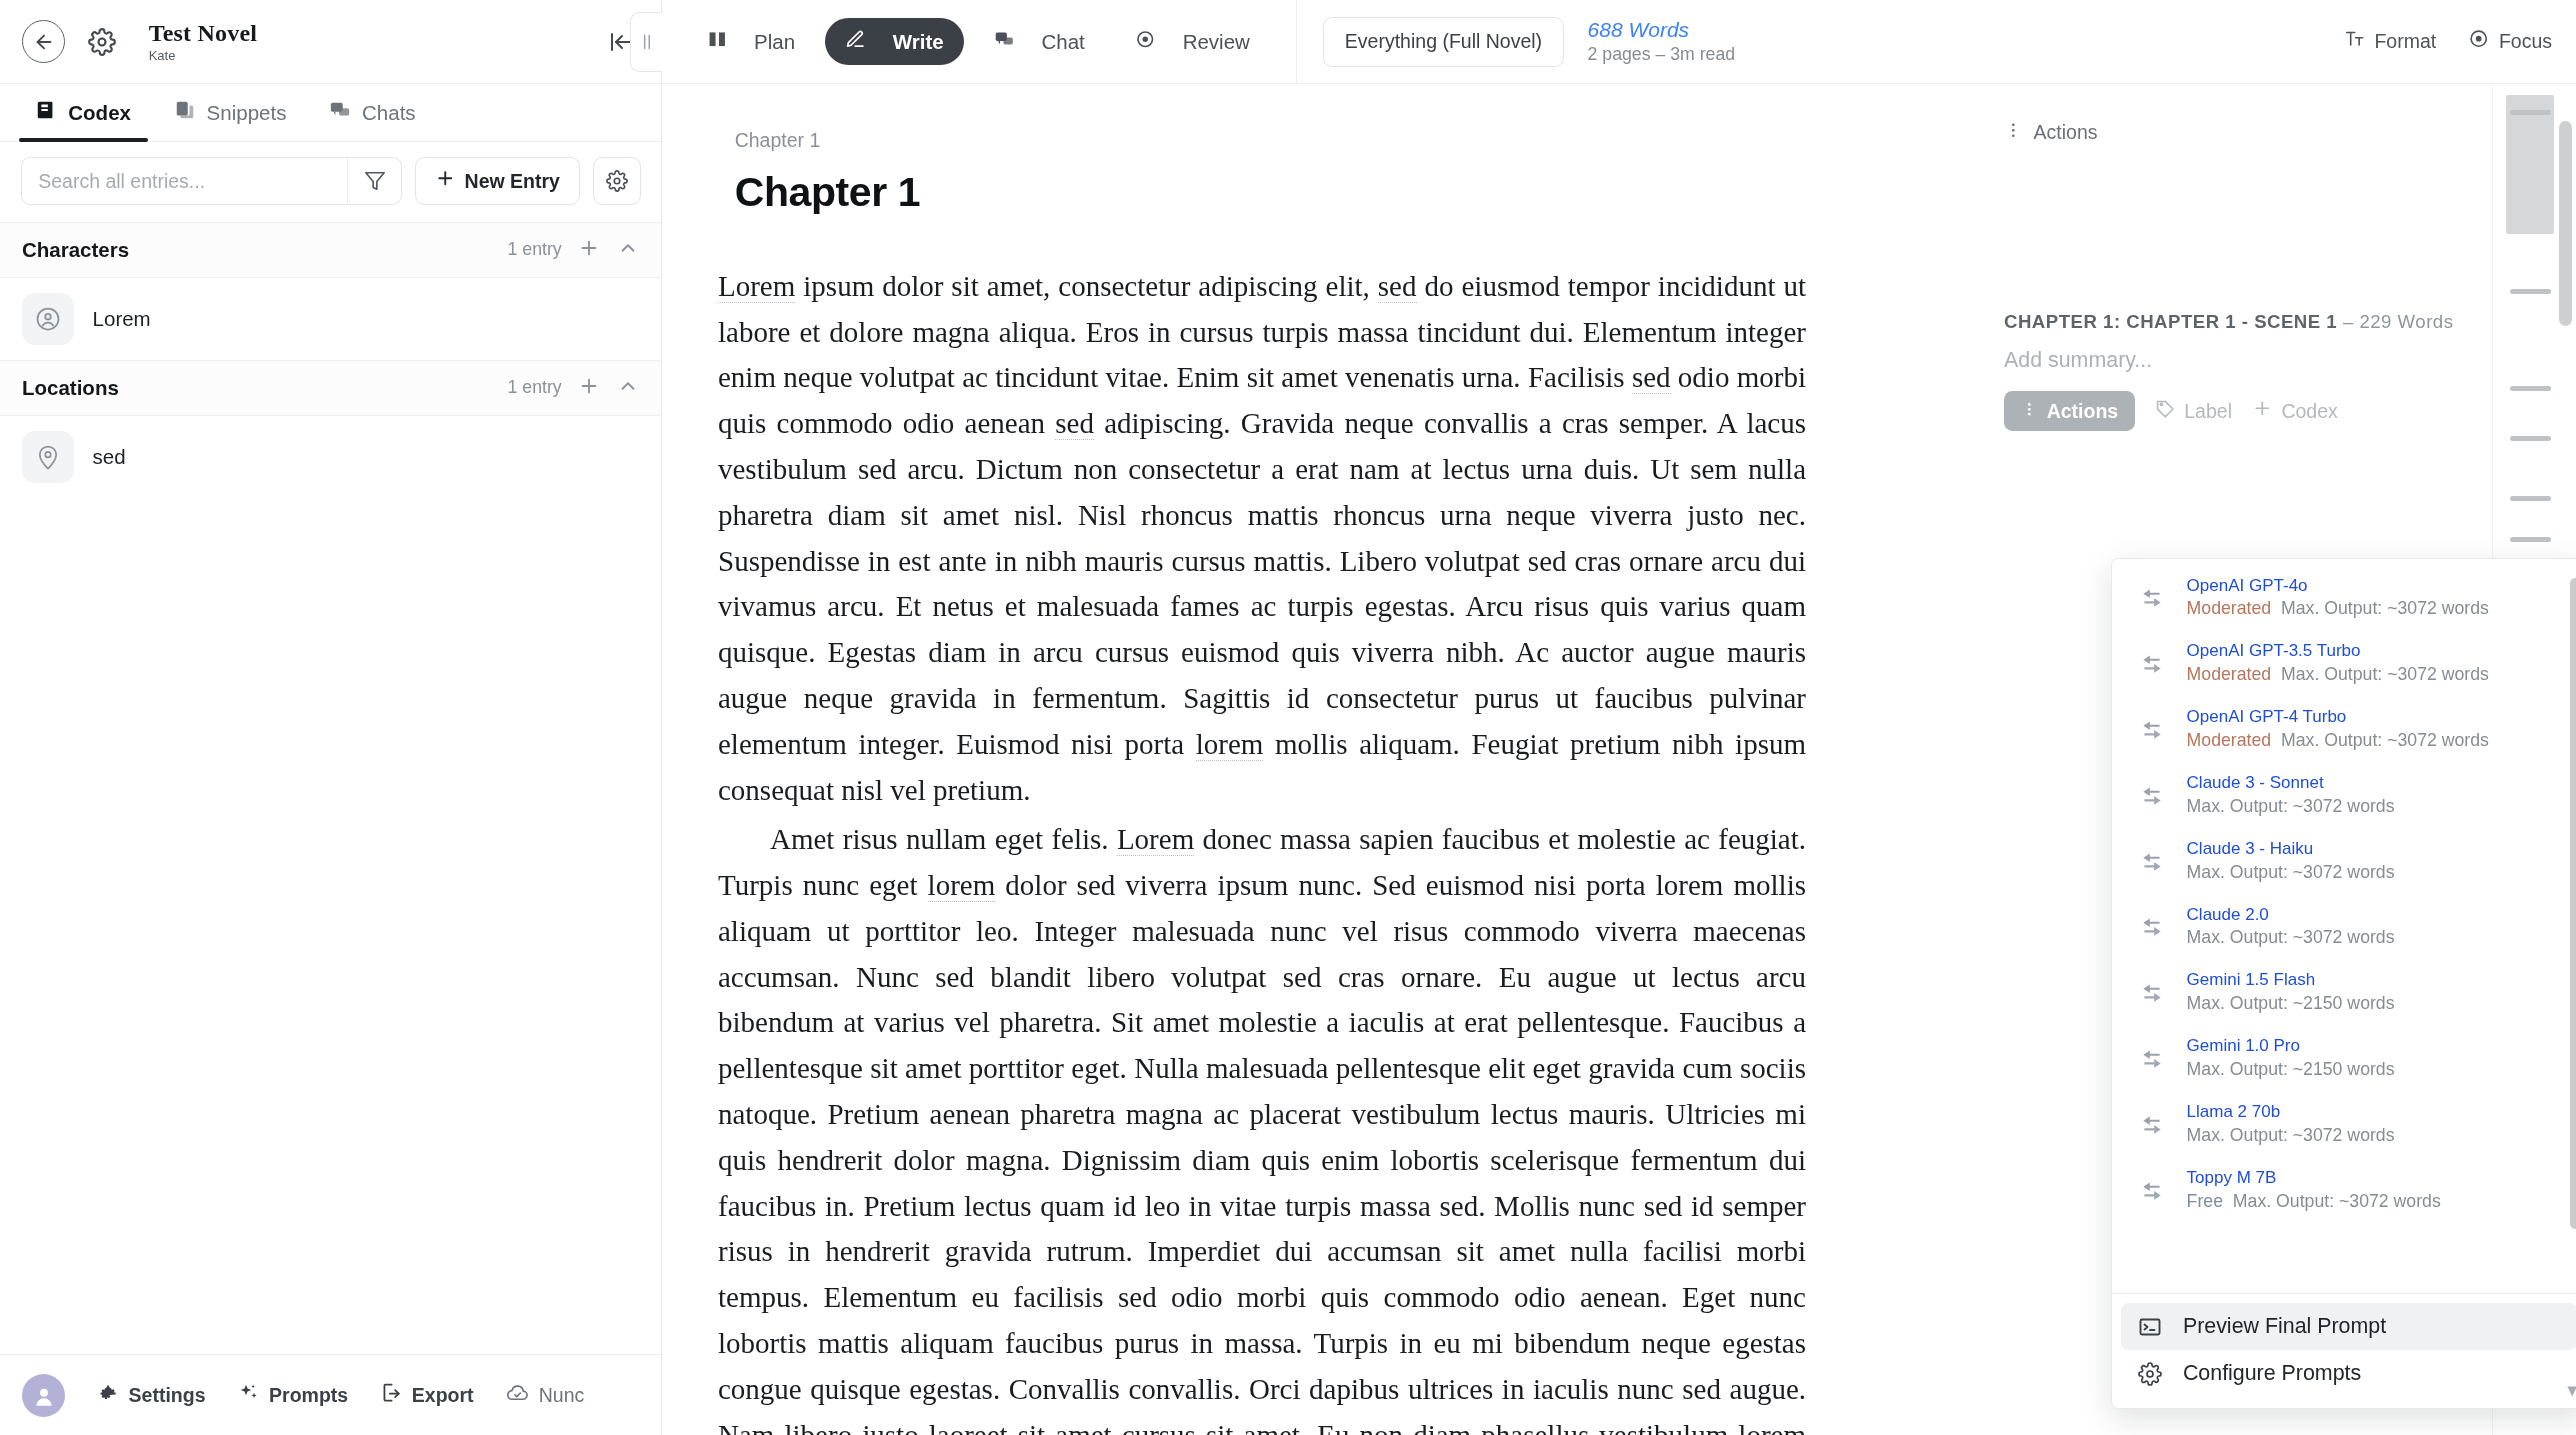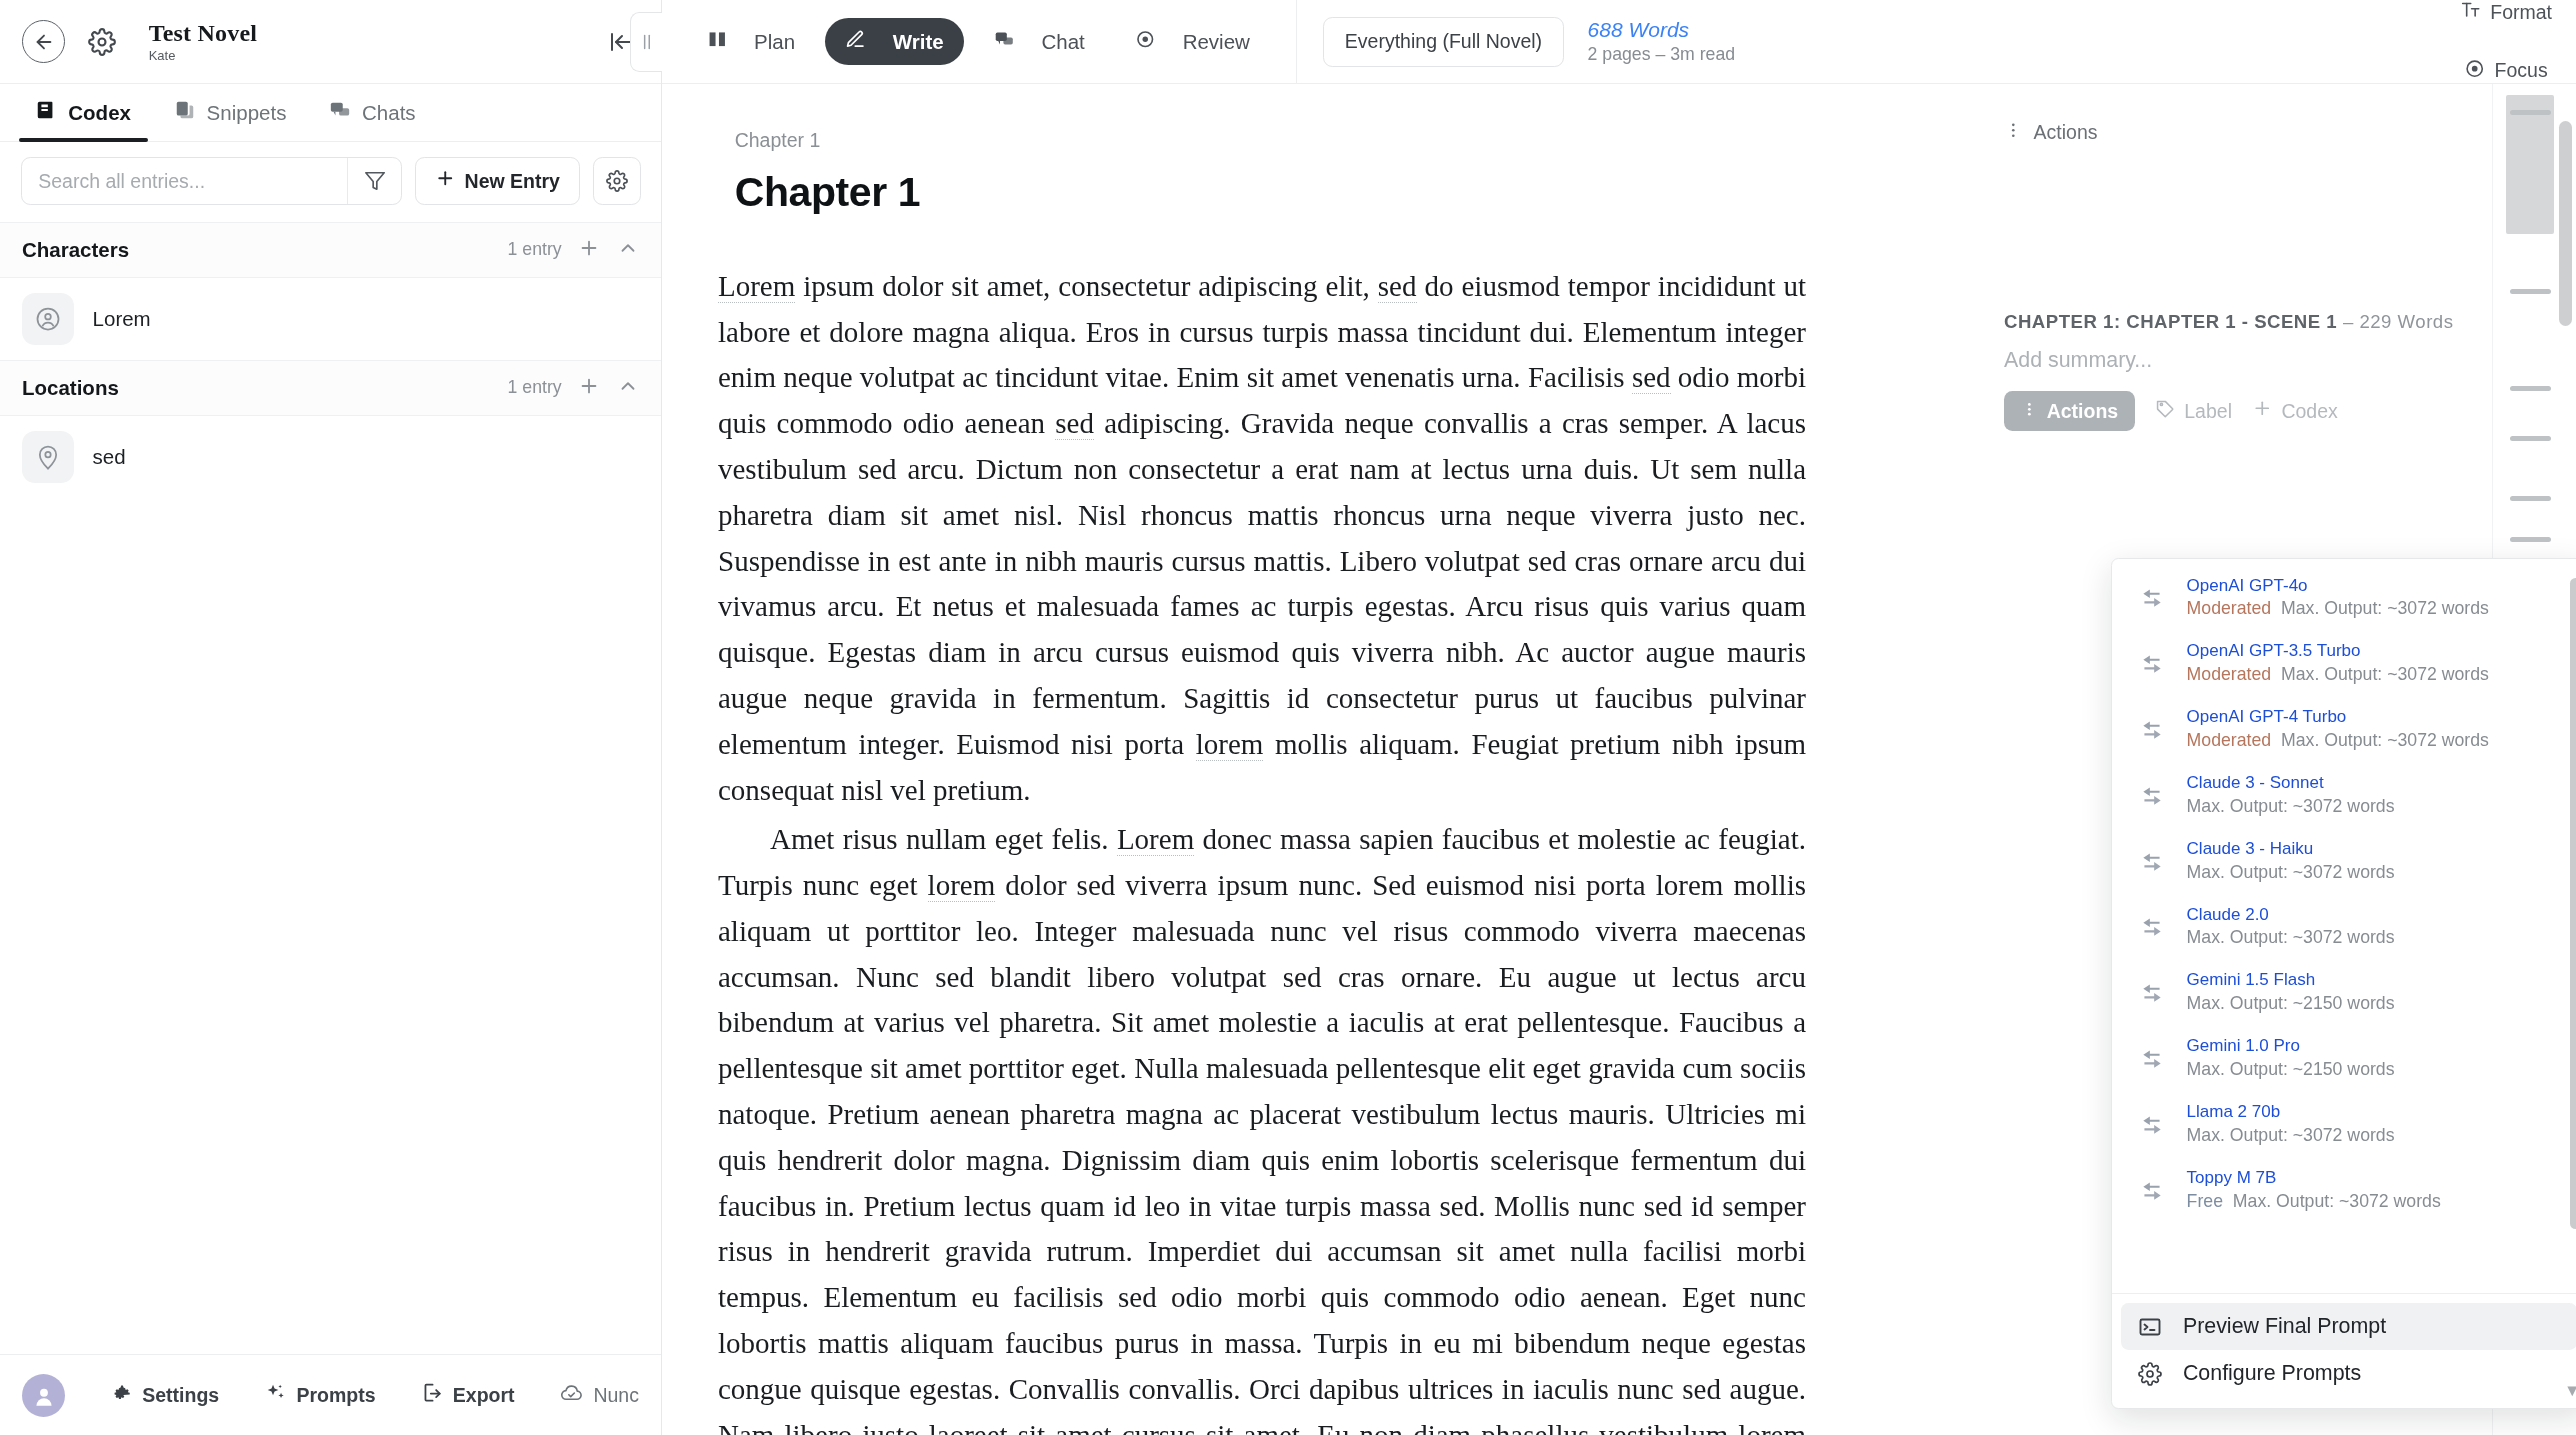--- a/index.html
+++ b/index.html
@@ -74,40 +74,40 @@
   .group-count { font-size:17.7px; color:#8b9197; }
   .entry-row { display:flex; align-items:center; gap:18.6px; padding: 15px 22px; }
   .entry-ic {
     width: 52px; height:52px; border-radius:13px; background:#f2f3f4;
     display:flex;align-items:center;justify-content:center;color:#8d9399; flex:none;
   }
   .entry-name { font-size:20.5px; color:#1c2024; }
 
   .sb-foot {
     margin-top:auto; height: 82px; border-top:0.9px solid #eceef0;
-    display:flex; align-items:center; gap: 32px; padding: 8px 22px; justify-content: space-between;
+    display:flex; align-items:center; gap: 32px; padding: 8px 22px;
   }
   .avatar { width:43px;height:43px;border-radius:50%;background:#b3b2d6;display:flex;align-items:center;justify-content:center;color:#fff;flex:none;}
   .foot-item { display:flex; align-items:center; gap:10.2px; font-size:19.5px; color:#3b4147; font-weight:600;}
   .foot-item.muted { color:#6d7479; font-weight:500;}
 
   
   .main { flex:1; display:flex; flex-direction:column; position:relative; background:#fff; min-width:0;}
   .topbar { height: 84px; display:flex; align-items:center; border-bottom:0.9px solid #eceef0; padding: 0 24px;}
   .mode-tabs { display:flex; align-items:center; gap: 9.3px; padding-right: 26px; border-right:0.9px solid #eceef0; height:100%;}
   .mtab { display:flex;align-items:center;gap:27px; padding: 11px 20.5px; border-radius:929px; font-size:20.5px; color:#4b5157;}
   .mtab.active { background:#3a4046; color:#fff; font-weight:600;}
   .scope-btn {
     margin-left: 26px; height:50px; padding: 0 20.5px; border:0.9px solid #e2e4e7;
     border-radius:9.3px; display:flex;align-items:center; font-size:19.5px; color:#3b4147;
   }
   .wordinfo { margin-left:24px; display:flex;flex-direction:column; gap:2.8px;}
   .wordinfo .l1 { font-size:21px; color:#3b82f6;font-style:italic; }
   .wordinfo .l2 { font-size:17.7px; color:#868c92; }
-  .topbar-right { margin-left:auto; display:flex; align-items:center; gap: 32px; flex-direction: column; }
+  .topbar-right { margin-left:auto; display:flex; align-items:center; gap: 32px; }
   .tb-item { display:flex; align-items:center; gap:9.3px; font-size:19.5px; color:#4d5359;}
 
   .editor-area { flex:1; display:flex; min-height:0; position:relative;}
   .doc { flex:1; padding: 45px 56px 0 56px; min-width:0; position:relative;}
   .doc-kicker { font-size:19.5px; color:#8a9096; margin-left: 16.7px;}
   .doc-h1 {
     font-family:"Liberation Sans", sans-serif; font-weight:800; font-size:41px;
     color:#0f1215; margin: 16.7px 0 0 16.7px; letter-spacing:-0.4px;
   }
   .doc-body {

